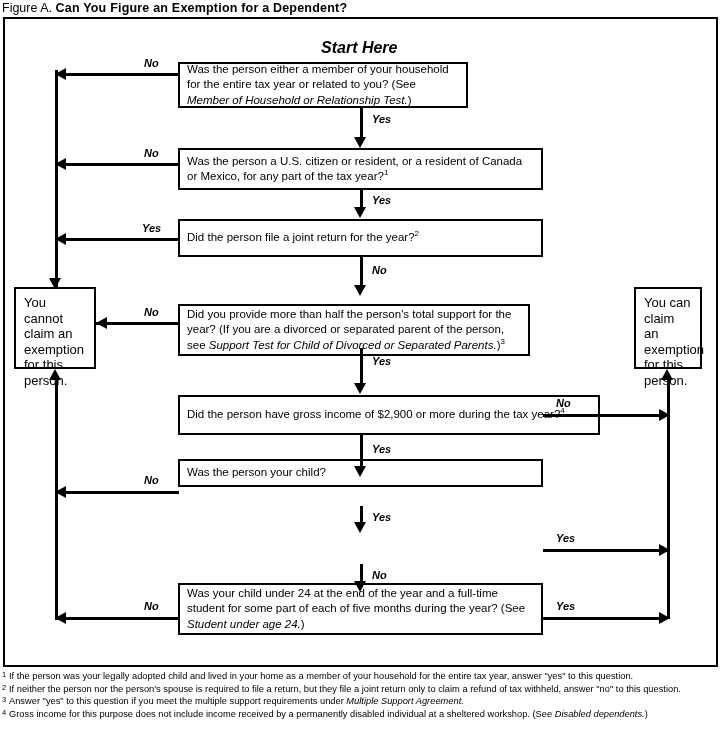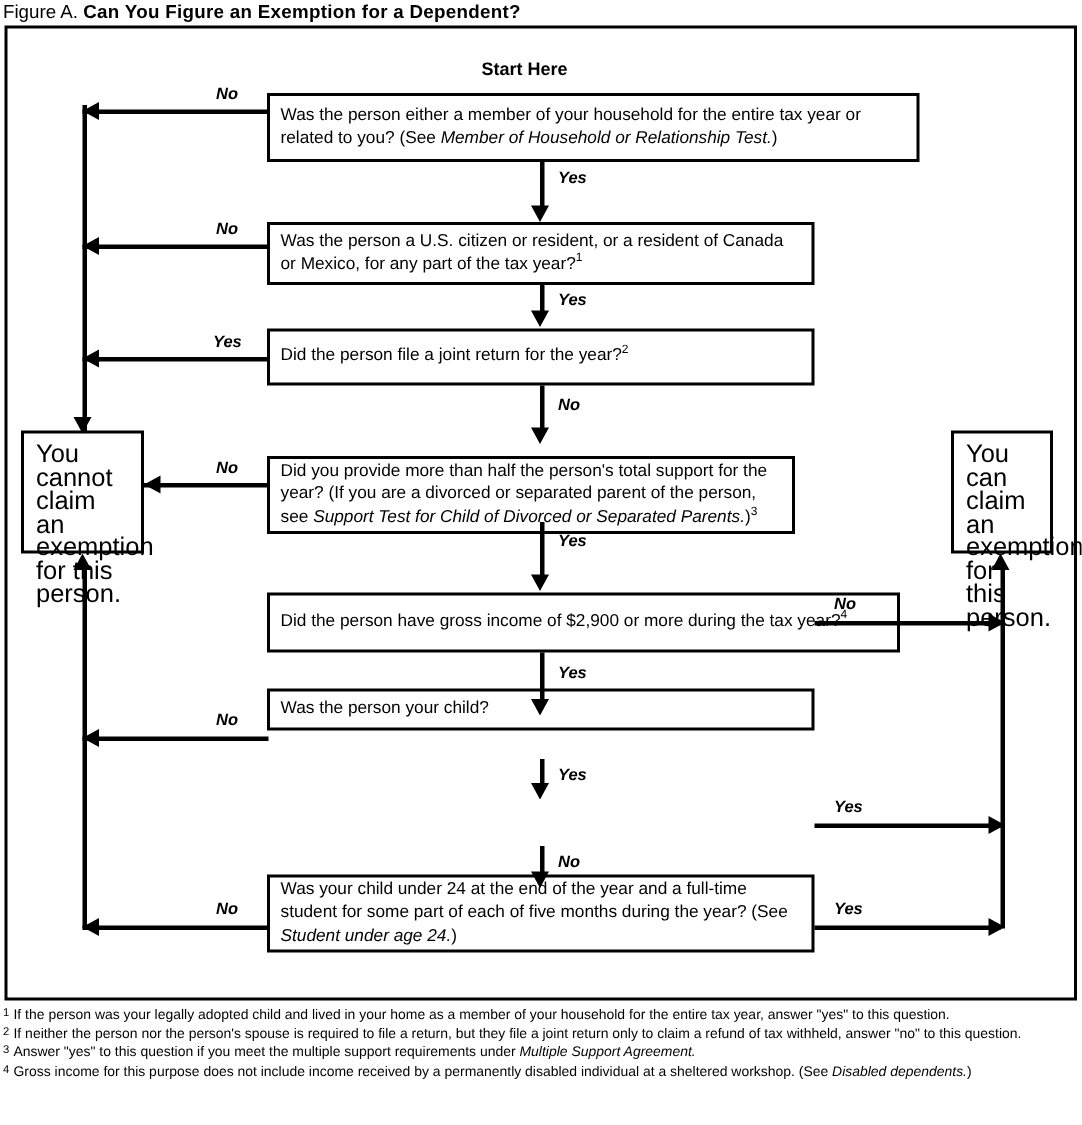--- a/index.html
+++ b/index.html
@@ -13,56 +13,56 @@
   
   .frame{position:absolute;left:3px;top:17px;width:715px;height:650px;
          border:2px solid #000;box-sizing:border-box;}
 
   
   .box{position:absolute;border:2px solid #000;box-sizing:border-box;background:#fff;
        font-size:11.5px;line-height:15.5px;}
   .box .inner{padding:4px 7px;}
   .box.vcent{display:flex;align-items:center;}
   .box.vcent .inner{width:100%;}
-  .term{font-size:17px;line-height:15.5px;}
+  .term{font-size:13px;line-height:15.5px;}
   .term .inner{padding:6px 8px;}
   i{font-style:italic;}
   sup{font-size:8px;vertical-align:super;line-height:0;}
 
   
   .hline{position:absolute;height:0;border-top:3px solid #000;}
   .vline{position:absolute;width:0;border-left:3px solid #000;}
   .arrow{position:absolute;width:0;height:0;}
   .arrow.down{border-left:6px solid transparent;border-right:6px solid transparent;border-top:11px solid #000;}
   .arrow.up{border-left:6px solid transparent;border-right:6px solid transparent;border-bottom:11px solid #000;}
   .arrow.left{border-top:6px solid transparent;border-bottom:6px solid transparent;border-right:11px solid #000;}
   .arrow.right{border-top:6px solid transparent;border-bottom:6px solid transparent;border-left:11px solid #000;}
 
   .elabel{position:absolute;font-size:11px;font-style:italic;font-weight:700;white-space:nowrap;}
-  .start-here{position:absolute;font-size:12px;font-weight:700;}
+  .start-here{position:absolute;font-size:16px;font-style:italic;font-weight:700;}
 
   .notes{position:absolute;left:2px;top:670px;width:717px;font-size:9.3px;line-height:12.6px;}
   .note{position:relative;padding-left:7px;margin:0 0 0 0;}
   .note .mark{position:absolute;left:0;top:-1px;font-size:7.5px;vertical-align:super;}
 </style>
 </head>
 <body>
 
 <div id="fig">
 
   <div class="fig-title">
     <span class="lead">Figure A.</span>
     <span class="bold">Can You Figure an Exemption for a Dependent?</span>
   </div>
 
   <div class="frame"></div>
 
   <div class="start-here" style="left:321px;top:39px;">Start Here</div>
 
-  <div class="box vcent" style="left:178px;top:62px;width:435px;height:46px;">
+  <div class="box vcent" style="left:178px;top:62px;width:290px;height:46px;">
     <div class="inner">
       <span>Was the person either a member of your household for the entire tax year or related to you? (See </span><i>Member of Household or Relationship Test.</i><span>)</span>
     </div>
   </div>
 
   <div class="box vcent" style="left:178px;top:148px;width:365px;height:42px;">
     <div class="inner">
       <span>Was the person a U.S. citizen or resident, or a resident of Canada or Mexico, for any part of the tax year?</span><sup>1</sup>
     </div>
   </div>

